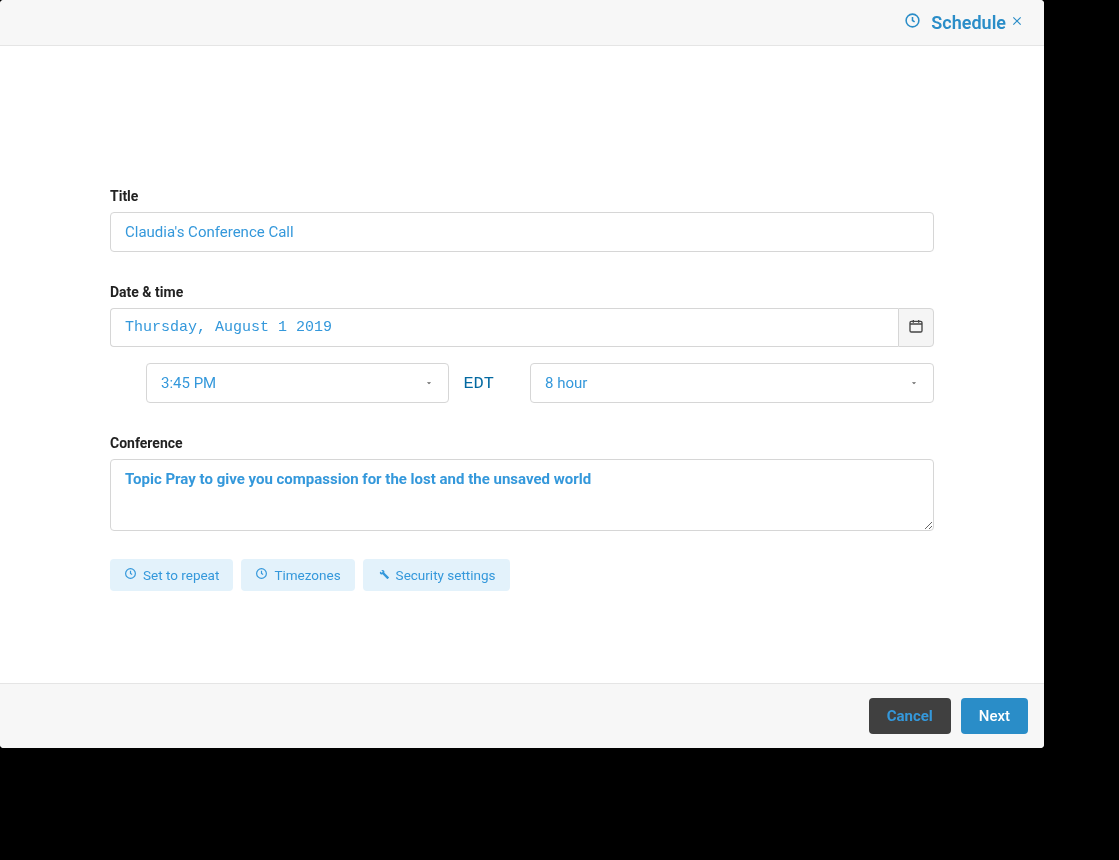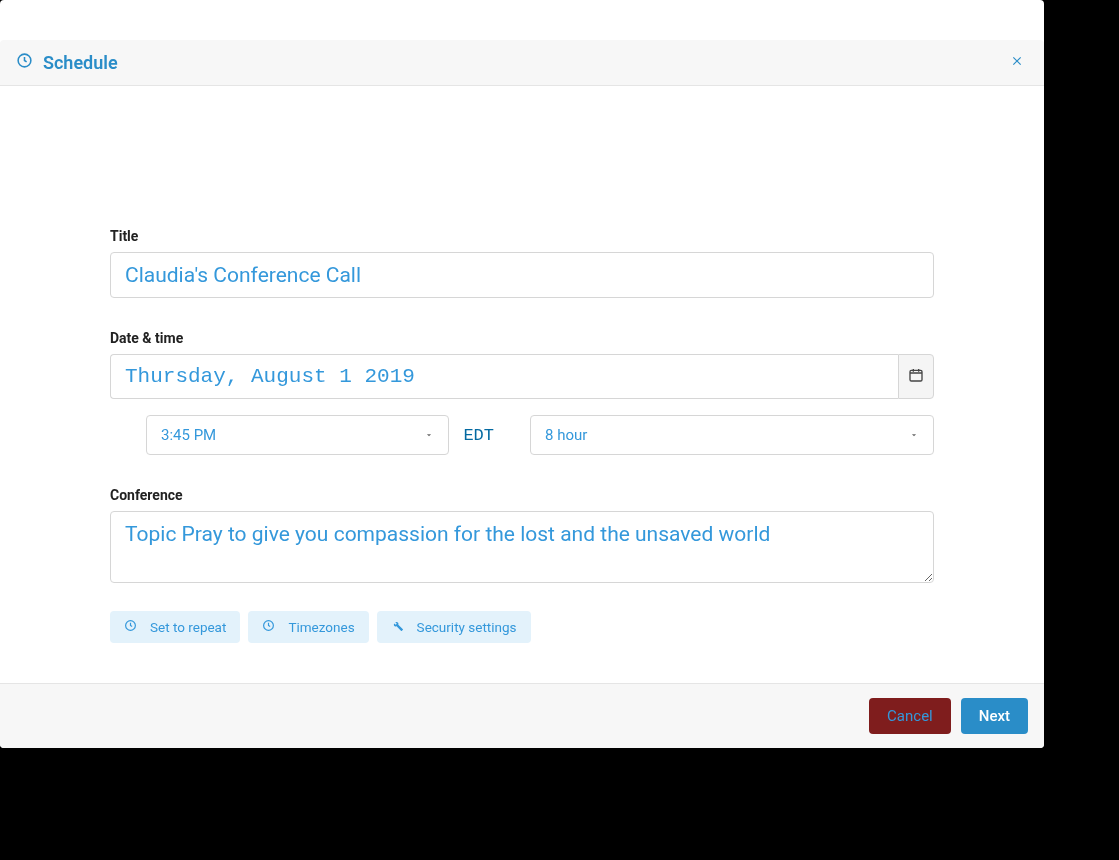--- a/index.html
+++ b/index.html
@@ -23,23 +23,22 @@
       display: flex;
       flex-direction: column;
       position: relative;
     }
     .modal-header {
       background: #f7f7f7;
       border-bottom: 1px solid #e5e5e5;
       padding: 12px 16px;
       display: flex;
       align-items: center;
-      justify-content: space-between;
+      justify-content: flex-end;
       border-radius: 4px 4px 0 0;
-      margin-top: 40px;
     }
     .modal-title {
       display: flex;
       align-items: center;
       gap: 10px;
       color: #2a8dc8;
       font-size: 18px;
       font-weight: 600;
     }
     .close-btn {
@@ -65,21 +64,21 @@
       font-weight: 700;
       font-size: 14px;
       color: #222;
       margin-bottom: 8px;
     }
     .form-control {
       width: 100%;
       padding: 10px 14px;
       border: 1px solid #d6d6d6;
       border-radius: 4px;
-      font-size: 21px;
+      font-size: 15px;
       color: #3498db;
       font-family: inherit;
       background: #fff;
     }
     .date-row {
       display: flex;
     }
     .date-input {
       flex: 1;
       border-radius: 4px 0 0 4px;
@@ -138,57 +137,59 @@
       font-size: 17px;
       font-family: Liberation Mono, monospace;
     }
     .duration-group {
       flex: 1;
       position: relative;
     }
     textarea.form-control {
       resize: vertical;
       min-height: 72px;
+      font-weight: bold;
     }
     .pill-row {
       display: flex;
       gap: 8px;
     }
     .pill-btn {
       background: #e3f2fb;
       color: #3498db;
       border: none;
       border-radius: 4px;
       padding: 8px 14px;
       font-size: 13.5px;
       cursor: pointer;
       display: flex;
-      gap: 13px;
+      gap: 6px;
       font-family: inherit;
     }
     .modal-footer {
       background: #f7f7f7;
       border-top: 1px solid #e5e5e5;
       padding: 14px 16px;
       display: flex;
       justify-content: flex-end;
       gap: 10px;
       border-radius: 0 0 4px 4px;
     }
     .btn {
       padding: 9px 18px;
       border-radius: 4px;
       font-size: 15px;
       border: none;
       cursor: pointer;
       font-family: inherit;
     }
     .btn-cancel {
-      background: #7f1d1d;
+      background: #404040;
       color: #3498db;
+      font-weight: bold;
     }
     .btn-next {
       background: #2a8dc8;
       color: #fff;
       font-weight: 500;
     }
     .icon-svg {
       display: inline-block;
       vertical-align: middle;
     }

